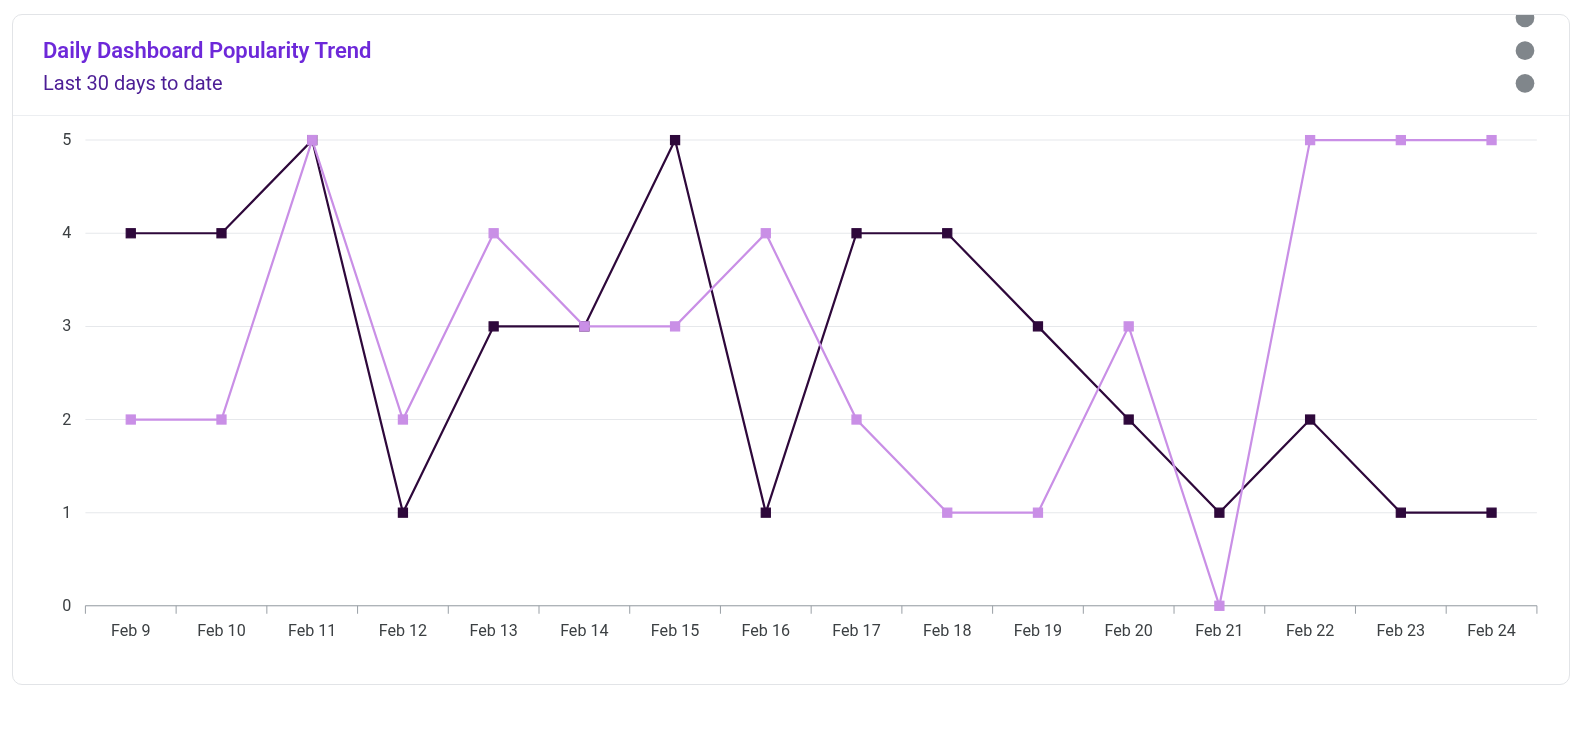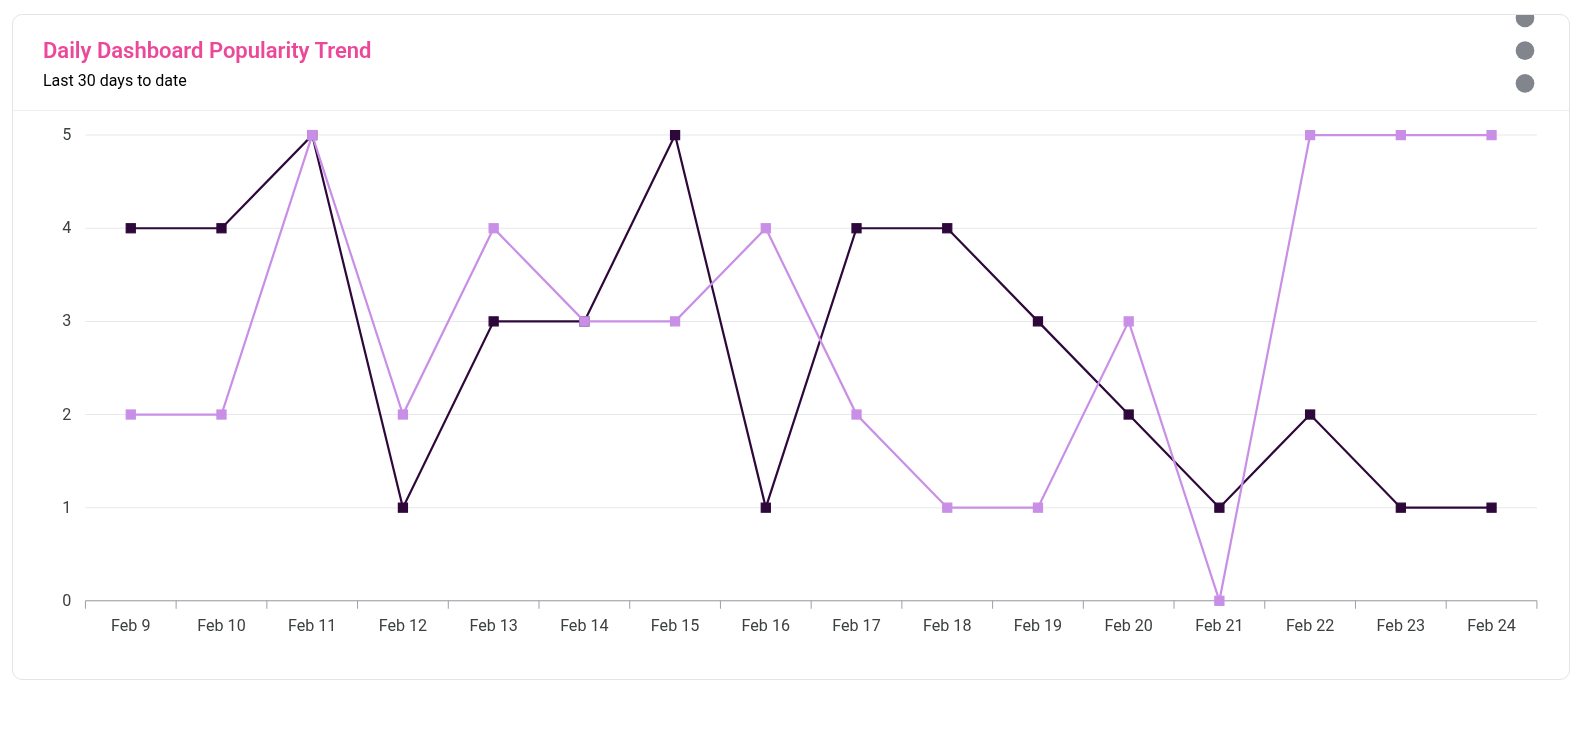--- a/index.html
+++ b/index.html
@@ -20,27 +20,27 @@
     display: flex;
     align-items: flex-start;
     justify-content: space-between;
     padding: 22px 30px 20px 30px;
     border-bottom: 1px solid #eceef1;
   }
   .title-block { display: flex; flex-direction: column; gap: 6px; }
   .title {
     font-size: 22px;
     font-weight: 600;
-    color: #ec4899;
+    color: #6d28d9;
     line-height: 1.25;
   }
   .subtitle {
-    font-size: 16px;
+    font-size: 20px;
     font-weight: 400;
-    color: #000000;
+    color: #4c1d95;
     line-height: 1.2;
   }
   .menu-btn {
     width: 28px; height: 28px;
     display: flex; align-items: center; justify-content: center;
     border-radius: 6px;
     cursor: pointer;
     color: #80868b;
   }
   .chart-wrap {

